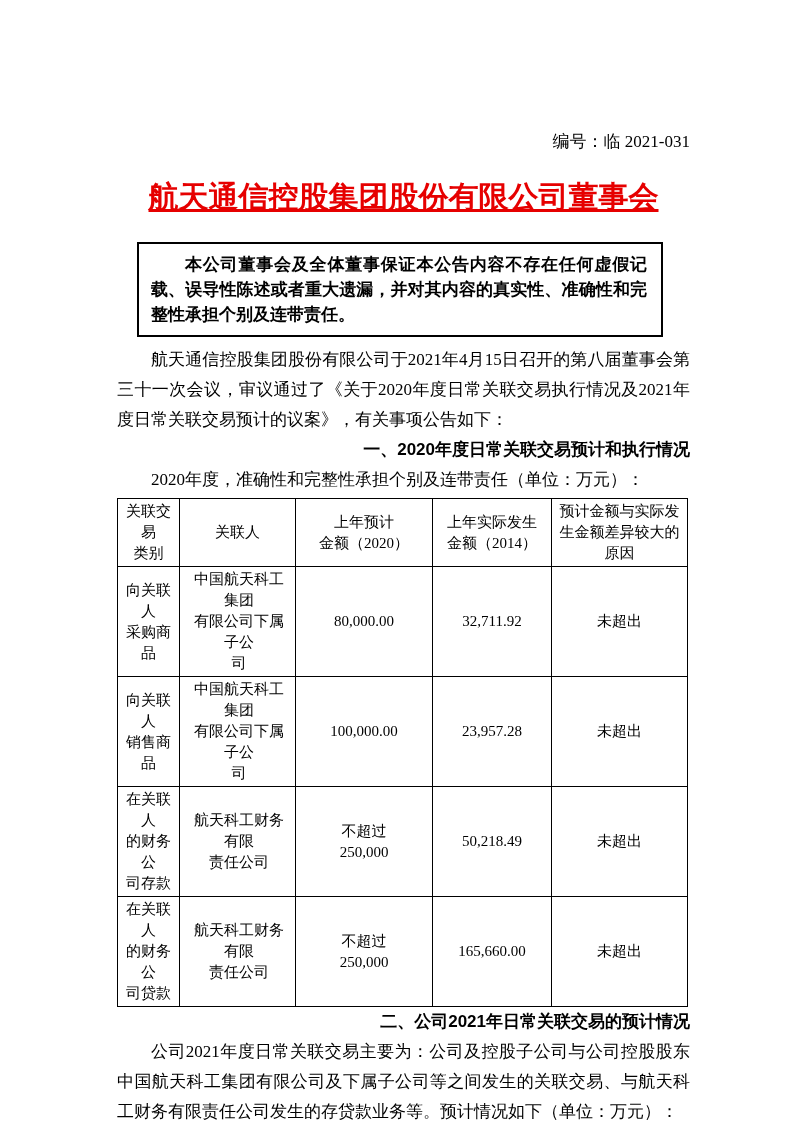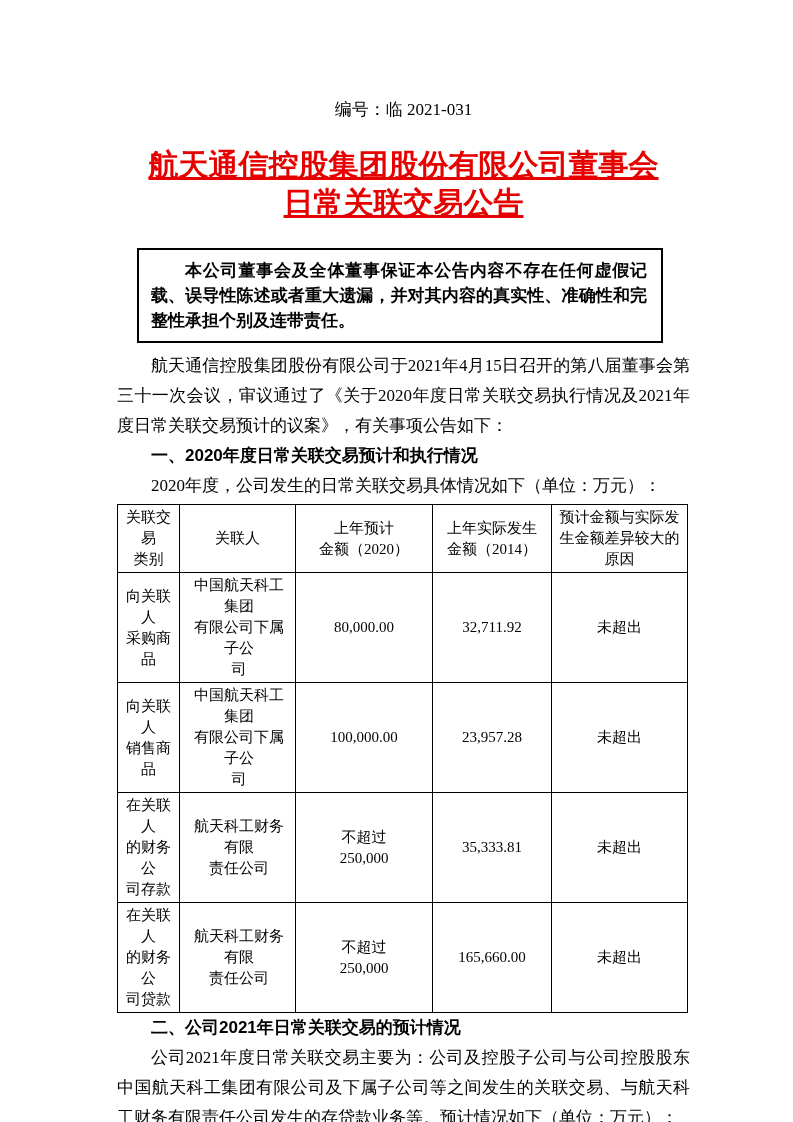--- a/index.html
+++ b/index.html
@@ -8,23 +8,24 @@
     position: relative;
     width: 793px;
     height: 1122px;
     background: #ffffff;
     color: #000000;
     font-family: "Liberation Serif", serif;
     padding: 100px 103px 0 117px;
     overflow: hidden;
   }
   .doc-number {
-    text-align: center;
+    text-align: right;
     font-size: 17px;
     line-height: 20px;
+    margin-top: 32px;
   }
   .title {
     margin: 26px 0 0 0;
     text-align: center;
     color: #e60000;
     font-size: 30px;
     font-weight: bold;
     line-height: 38px;
     font-family: "Liberation Serif", serif;
   }
@@ -51,20 +52,21 @@
     text-align: justify;
   }
   .intro { margin-top: 8px; }
   .section-heading {
     margin: 0;
     font-size: 17px;
     line-height: 30px;
     text-indent: 2em;
     font-weight: bold;
     font-family: "Liberation Sans", sans-serif;
+    text-align: right;
   }
   .heading-2 { margin-top: 0; }
   table {
     border-collapse: collapse;
     table-layout: fixed;
   }
   .t1 { width: 570px; margin-top: 3px; padding-left: 36px; }
   .t1 th, .t1 td {
     border: 1px solid #000000;
     font-weight: normal;
@@ -81,31 +83,30 @@
 </style>
 </head>
 <body>
 
 <div class="page">
 
   <div class="doc-number">编号：临 2021-031</div>
 
   <h1 class="title">
     <span>航天通信控股集团股份有限公司董事会</span>
-    <span>日常关联交易公告</span>
   </h1>
 
   <div class="disclaimer-box">
     <p class="disclaimer-text">本公司董事会及全体董事保证本公告内容不存在任何虚假记载、误导性陈述或者重大遗漏，并对其内容的真实性、准确性和完整性承担个别及连带责任。</p>
   </div>
 
   <p class="body-para intro">航天通信控股集团股份有限公司于2021年4月15日召开的第八届董事会第三十一次会议，审议通过了《关于2020年度日常关联交易执行情况及2021年度日常关联交易预计的议案》，有关事项公告如下：</p>
 
   <p class="section-heading">一、2020年度日常关联交易预计和执行情况</p>
-  <p class="body-para">2020年度，公司发生的日常关联交易具体情况如下（单位：万元）：</p>
+  <p class="body-para">2020年度，准确性和完整性承担个别及连带责任（单位：万元）：</p>
 
   <table class="t1">
     <colgroup>
       <col style="width:62px">
         <col style="width:116px">
         <col style="width:137px">
         <col style="width:119px">
         <col style="width:136px">
     </colgroup>
     <thead>
@@ -144,21 +145,21 @@
         <td>未超出</td>
       </tr>
       <tr>
         <td>在关联人
 的财务公
 司存款</td>
         <td class="cell-left">航天科工财务有限
 责任公司</td>
         <td>不超过
 250,000</td>
-        <td>35,333.81</td>
+        <td>50,218.49</td>
         <td>未超出</td>
       </tr>
       <tr>
         <td>在关联人
 的财务公
 司贷款</td>
         <td class="cell-left">航天科工财务有限
 责任公司</td>
         <td>不超过
 250,000</td>

